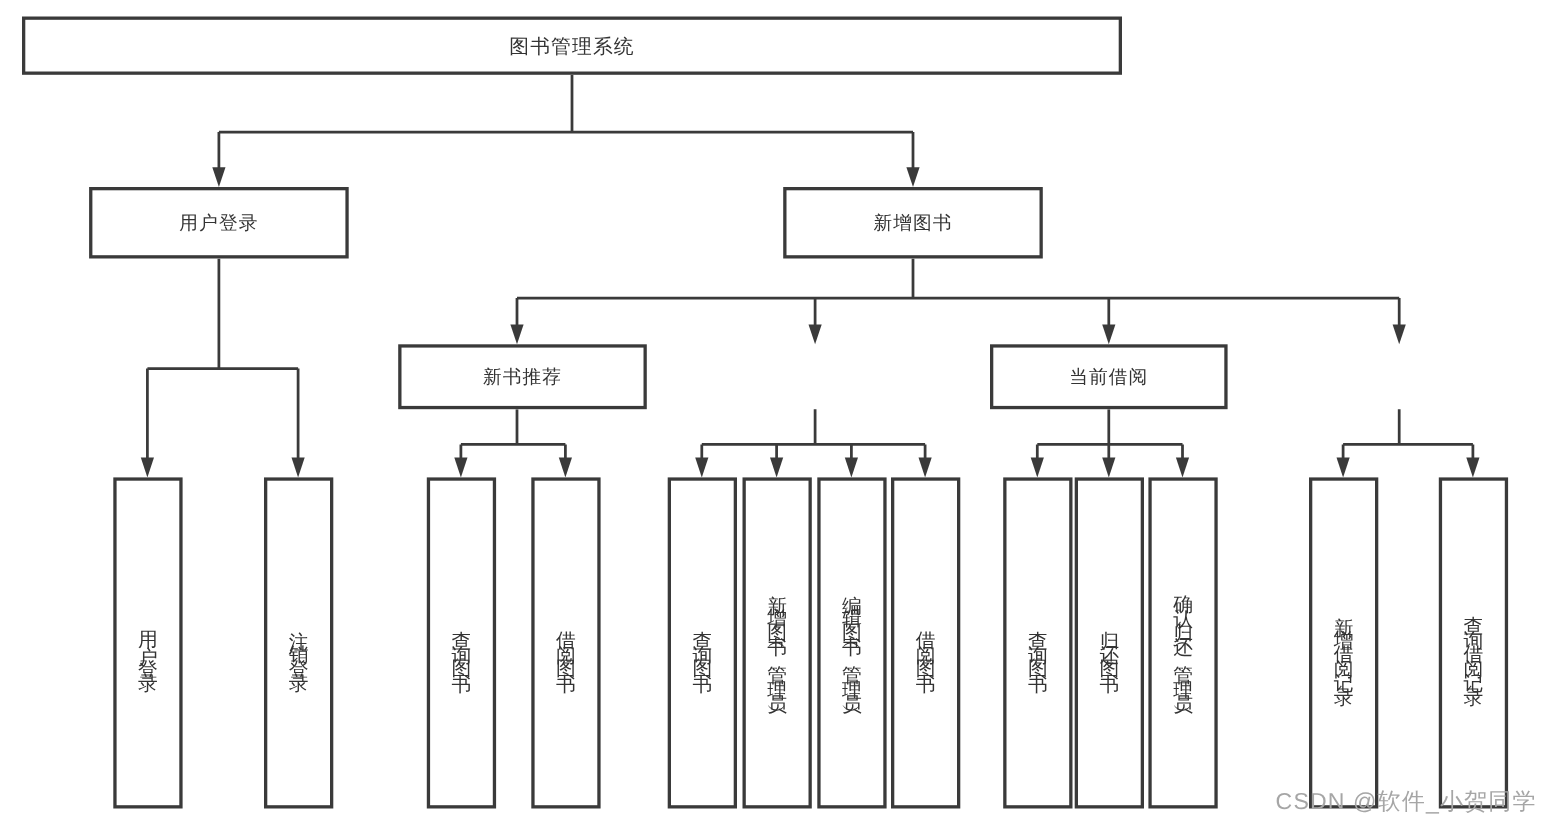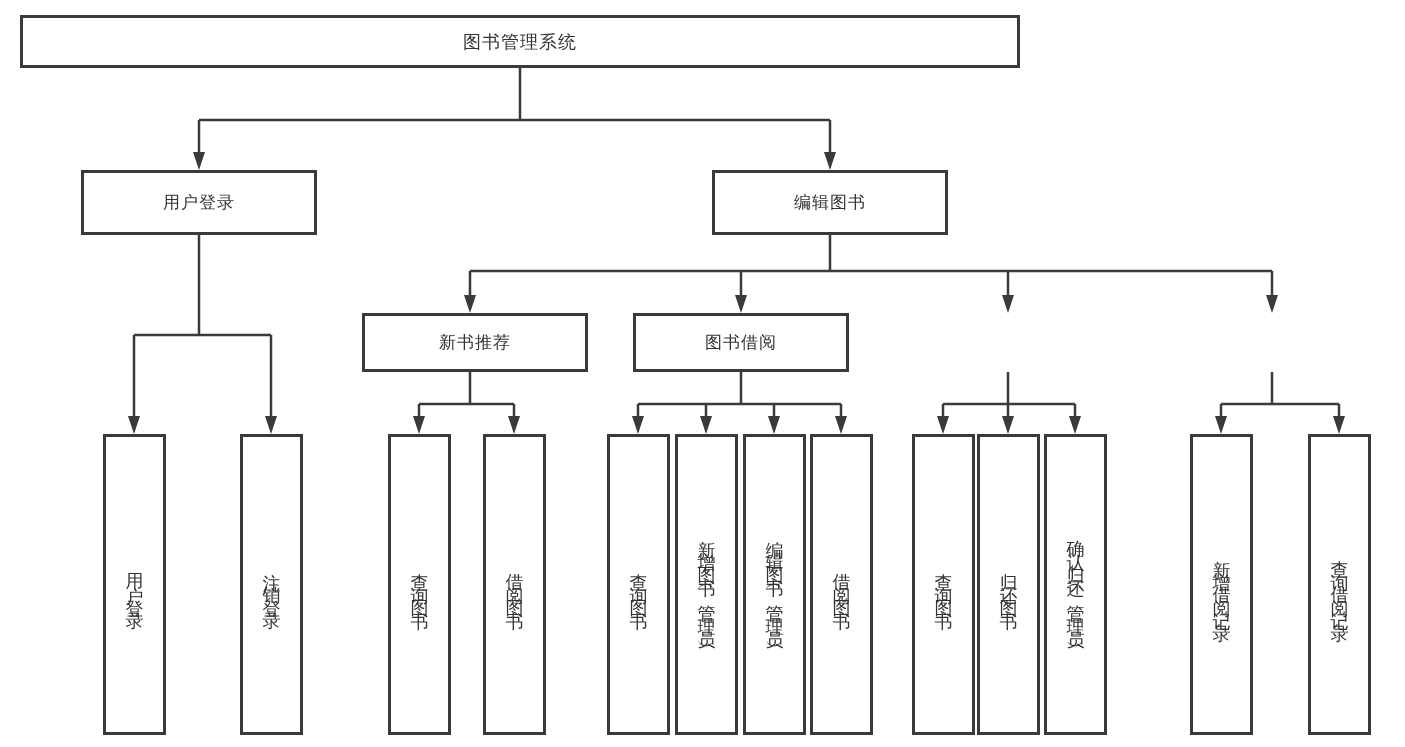--- a/index.html
+++ b/index.html
@@ -92,37 +92,38 @@
       <polygon points="1002,416 1014,416 1008,434"></polygon>
       <polygon points="1069,416 1081,416 1075,434"></polygon>
       <polygon points="1215,416 1227,416 1221,434"></polygon>
       <polygon points="1333,416 1345,416 1339,434"></polygon>
     </g>
   </svg>
 
   <div class="box h-box root-box" style="left:20px; top:15px; width:1000px; height:53px;">图书管理系统</div>
 
   <div class="box h-box" style="left:81px; top:170px; width:236px; height:65px;">用户登录</div>
-  <div class="box h-box" style="left:712px; top:170px; width:236px; height:65px;">编辑图书</div>
+  <div class="box h-box" style="left:712px; top:170px; width:236px; height:65px;">新增图书</div>
 
   <div class="box h-box" style="left:362px; top:313px; width:226px; height:59px;">新书推荐</div>
-  <div class="box h-box" style="left:633px; top:313px; width:216px; height:59px;">图书借阅</div>
+  <div class="box h-box" style="left:900px; top:313px; width:216px; height:59px;">当前借阅</div>
 
   <div class="box v-box" style="left:103px;">用户登录</div>
   <div class="box v-box" style="left:240px;">注销登录</div>
 
   <div class="box v-box" style="left:388px;">查询图书</div>
   <div class="box v-box" style="left:483px;">借阅图书</div>
 
   <div class="box v-box" style="left:607px;">查询图书</div>
   <div class="box v-box" style="left:675px;">新增图书（管理员）</div>
   <div class="box v-box" style="left:743px;">编辑图书（管理员）</div>
   <div class="box v-box" style="left:810px;">借阅图书</div>
 
   <div class="box v-box" style="left:912px;">查询图书</div>
   <div class="box v-box" style="left:977px;">归还图书</div>
   <div class="box v-box" style="left:1044px;">确认归还（管理员）</div>
 
   <div class="box v-box" style="left:1190px;">新增借阅记录</div>
   <div class="box v-box" style="left:1308px;">查询借阅记录</div>
 
+  <div class="watermark">CSDN @软件_小贺同学</div>
 
 </div>
 
 </body></html>

